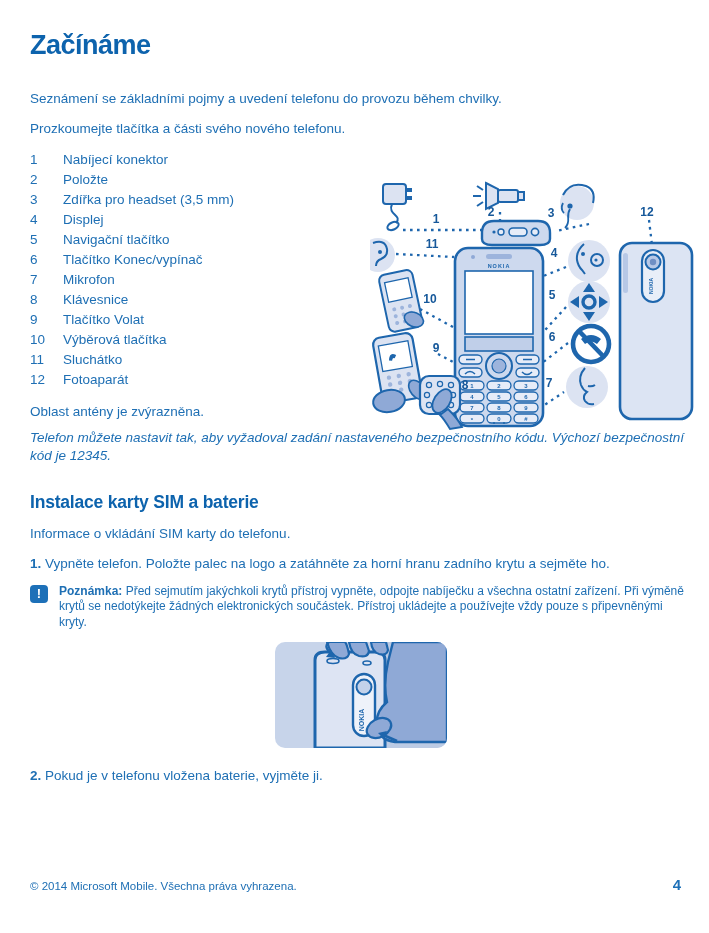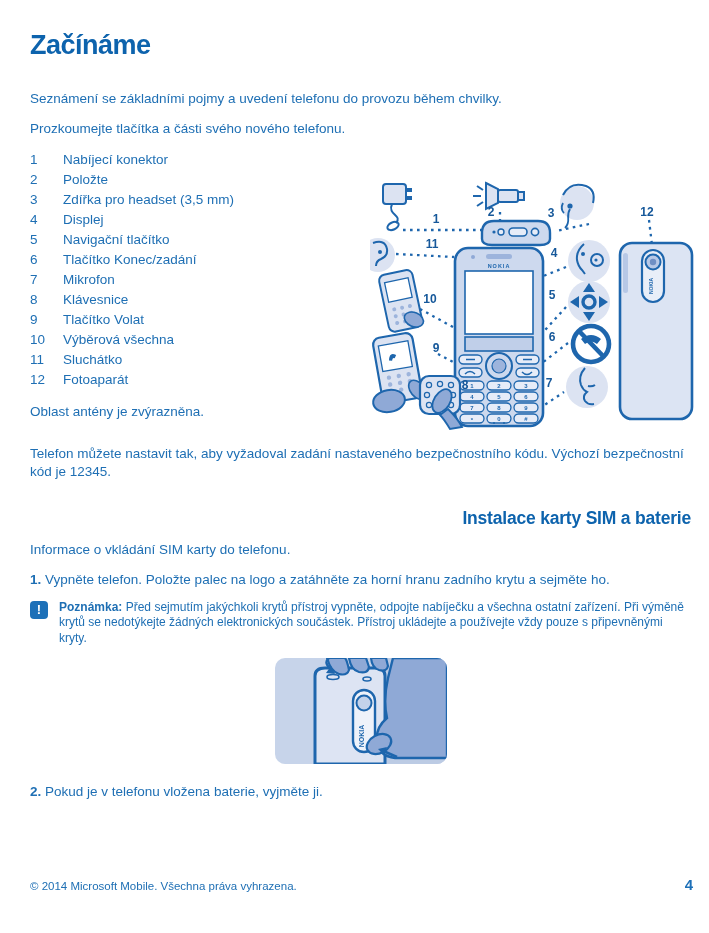--- a/index.html
+++ b/index.html
@@ -13,32 +13,32 @@
   p{font-size:13.5px;line-height:1.32;margin:0;}
   .intro{margin-top:29px;}
   .h2-parts{margin-top:25px;}
   .lead{margin-top:12px;}
   .parts-wrap{position:relative;margin-top:12px;}
   .parts-list{width:350px;}
   .part-row{display:flex;height:20px;align-items:center;font-size:13.5px;}
   .part-num{width:33px;flex:none;}
   .diagram{position:absolute;left:370px;top:173px;width:332px;height:262px;}
   .antenna{margin-top:13px;}
-  .security{margin-top:25px;max-width:658px;}
-  .h2-sim{margin-top:27px;text-align:right;}
+  .security{margin-top:9px;max-width:658px;font-style:italic;}
+  .h2-sim{margin-top:27px;}
   .step{margin-top:12px;max-width:660px;}
   .step b{font-weight:bold;}
   .note{display:flex;gap:11px;margin-top:11px;max-width:662px;}
   .note-icon{flex:none;width:18px;height:18px;border-radius:4px;background:#1d70b8;color:#fff;
     font-weight:bold;font-size:13px;text-align:center;line-height:18px;margin-top:1px;}
   .note-body{font-size:12px;line-height:1.3;}
   .note-body b{font-weight:bold;}
   .figure{margin-top:12px;text-align:center;}
   .step2{margin-top:15px;}
-  .footer{position:absolute;left:30px;right:16px;top:876px;display:flex;justify-content:space-between;align-items:baseline;}
+  .footer{position:absolute;left:30px;right:28px;top:876px;display:flex;justify-content:space-between;align-items:baseline;}
   .copyright{font-size:11.5px;}
   .pagenum{font-size:15px;font-weight:bold;color:#1d70b8;}
   svg text{font-family:"Liberation Sans",sans-serif;}
   .callout{font-size:12px;font-weight:bold;fill:#16589a;}
 </style>
 </head>
 <body>
 
 <div class="page">
 
@@ -65,37 +65,37 @@
       <div class="part-row">
           <span class="part-num">4</span>
           <span>Displej</span>
         </div>
       <div class="part-row">
           <span class="part-num">5</span>
           <span>Navigační tlačítko</span>
         </div>
       <div class="part-row">
           <span class="part-num">6</span>
-          <span>Tlačítko Konec/zadání</span>
+          <span>Tlačítko Konec/vypínač</span>
         </div>
       <div class="part-row">
           <span class="part-num">7</span>
           <span>Mikrofon</span>
         </div>
       <div class="part-row">
           <span class="part-num">8</span>
           <span>Klávesnice</span>
         </div>
       <div class="part-row">
           <span class="part-num">9</span>
           <span>Tlačítko Volat</span>
         </div>
       <div class="part-row">
           <span class="part-num">10</span>
-          <span>Výběrová všechna</span>
+          <span>Výběrová tlačítka</span>
         </div>
       <div class="part-row">
           <span class="part-num">11</span>
           <span>Sluchátko</span>
         </div>
       <div class="part-row">
           <span class="part-num">12</span>
           <span>Fotoaparát</span>
         </div>
     </div>

